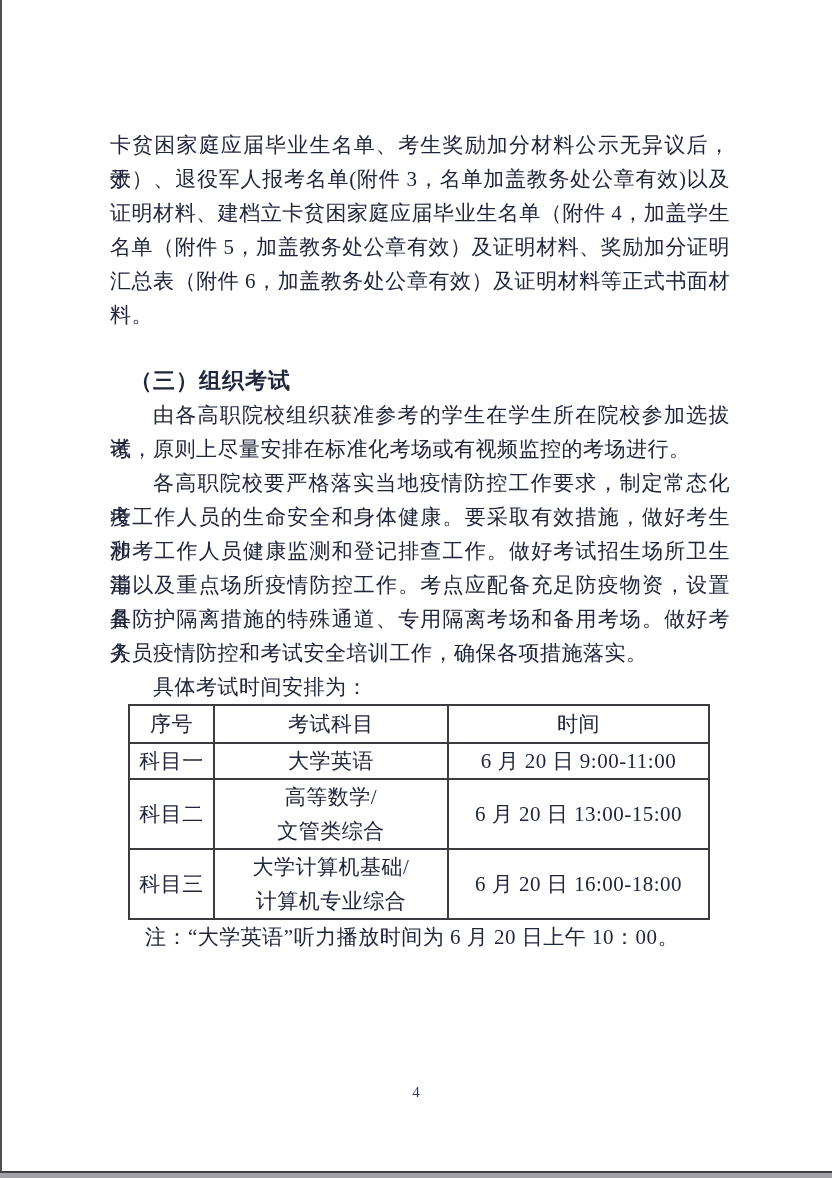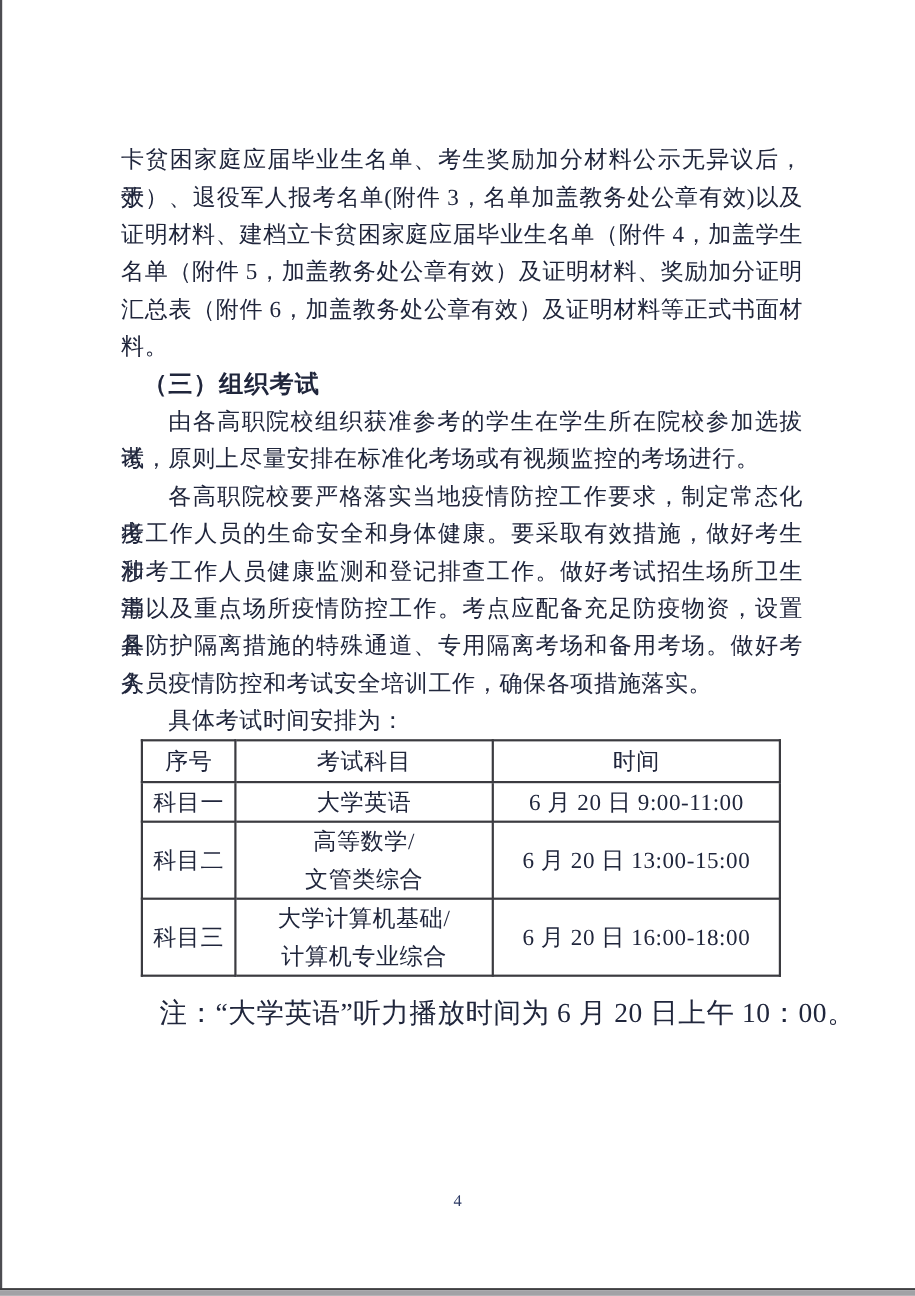--- a/index.html
+++ b/index.html
@@ -43,20 +43,21 @@
     text-align: justify;
     text-align-last: justify;
     -moz-text-align-last: justify;
   }
   .tline.ind { text-indent: 43px; }
   .heading {
     font-weight: bold;
     font-size: 22px;
     text-indent: 20px;
     letter-spacing: 1px;
+    margin-top: 32px;
   }
   table.schedule {
     border-collapse: collapse;
     margin-left: 18px;
     margin-top: 0px;
     table-layout: fixed;
     width: 580px;
   }
   table.schedule th, table.schedule td {
     border: 2px solid #3b3b40;
@@ -69,22 +70,22 @@
   }
   .col-no { width: 85px; }
   .col-subject { width: 234px; }
   .col-time { width: 261px; }
   tr.hdr  { height: 38px; padding-left: 36px; }
   tr.r1   { height: 36px; }
   tr.r2   { height: 70px; }
   tr.r3   { height: 68px; }
   .subj-line { line-height: 34px; }
   .note {
-    margin-top: 17px;
-    font-size: 25px;
+    margin-top: 0;
+    font-size: 21px;
     line-height: 34px;
     text-indent: 35px;
     letter-spacing: 0.5px;
     white-space: nowrap;
   }
   .page-number {
     position: absolute;
     left: 0; top: 1084px;
     width: 832px;
     text-align: center;

